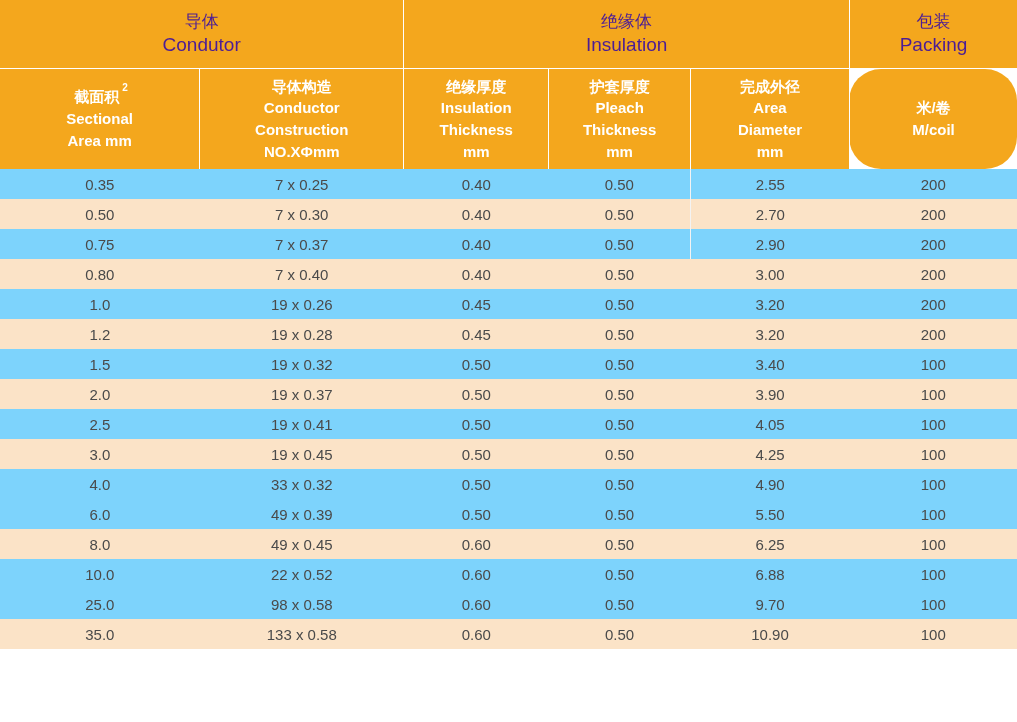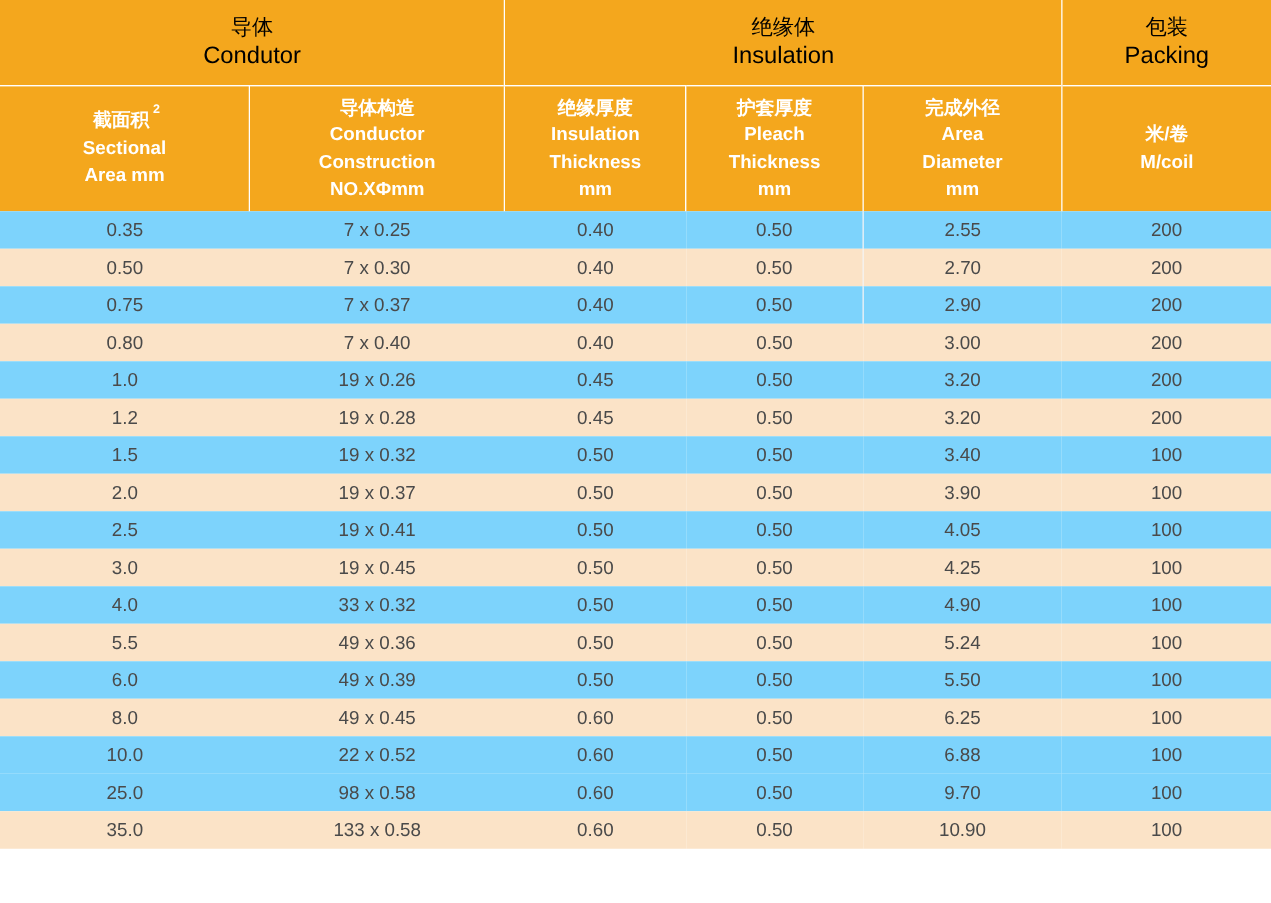--- a/index.html
+++ b/index.html
@@ -19,21 +19,21 @@
     border-collapse: collapse;
     table-layout: fixed;
   }
   table.spec td, table.spec th {
     padding: 0;
     margin: 0;
   }
   
   .hgroup {
     background: #f4a71d;
-    color: #000000;
+    color: #4c1d95;
     font-weight: normal;
     text-align: center;
     height: 68px;
     vertical-align: middle;
     border-right: 1px solid #ffffff;
     font-size: 17px;
     line-height: 1.28;
   }
   .hgroup:last-child { border-right: none; }
   .hgroup .cn { display: block; font-size: 17px; }
@@ -45,21 +45,21 @@
     color: #ffffff;
     text-align: center;
     vertical-align: middle;
     height: 100px;
     border-right: 1px solid #ffffff;
     border-top: 1px solid #ffffff;
     font-size: 15px;
     line-height: 1.45;
     padding: 4px 2px;
   }
-  .hsub:last-child { border-right: none; }
+  .hsub:last-child { border-right: none; border-radius: 32px; }
   .hsub span { display: block; }
   .hsub .sup {
     font-size: 10px;
     vertical-align: super;
     display: inline;
     position: relative;
     top: -5px;
     left: 3px;
   }
   .hsub .line-inline { display: inline; }
@@ -229,28 +229,20 @@
         <td class="c5">100</td>
       </tr>
       <tr class="odd">
         <td class="c0">4.0</td>
         <td class="c1">33 x 0.32</td>
         <td class="c2">0.50</td>
         <td class="c3">0.50</td>
         <td class="c4">4.90</td>
         <td class="c5">100</td>
       </tr>
-      <tr class="even">
-        <td class="c0">5.5</td>
-        <td class="c1">49 x 0.36</td>
-        <td class="c2">0.50</td>
-        <td class="c3">0.50</td>
-        <td class="c4">5.24</td>
-        <td class="c5">100</td>
-      </tr>
       <tr class="odd">
         <td class="c0">6.0</td>
         <td class="c1">49 x 0.39</td>
         <td class="c2">0.50</td>
         <td class="c3">0.50</td>
         <td class="c4">5.50</td>
         <td class="c5">100</td>
       </tr>
       <tr class="even">
         <td class="c0">8.0</td>

